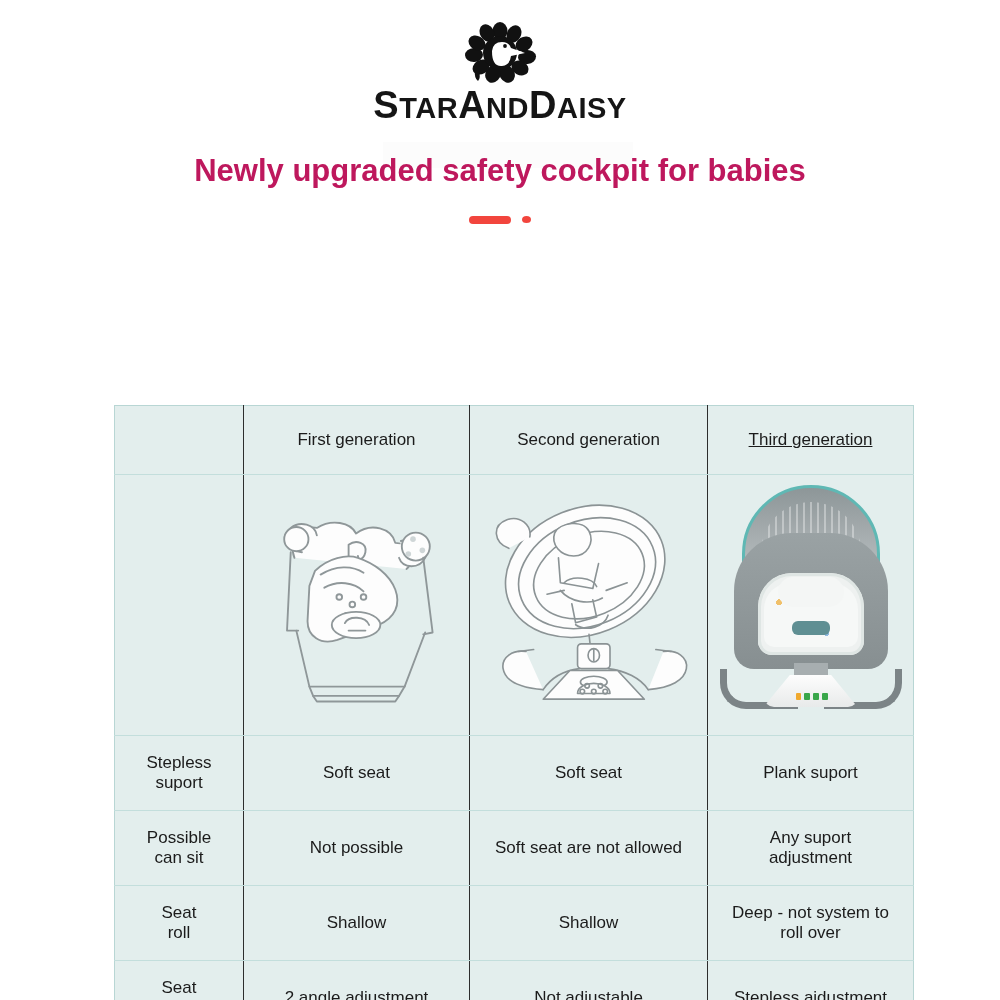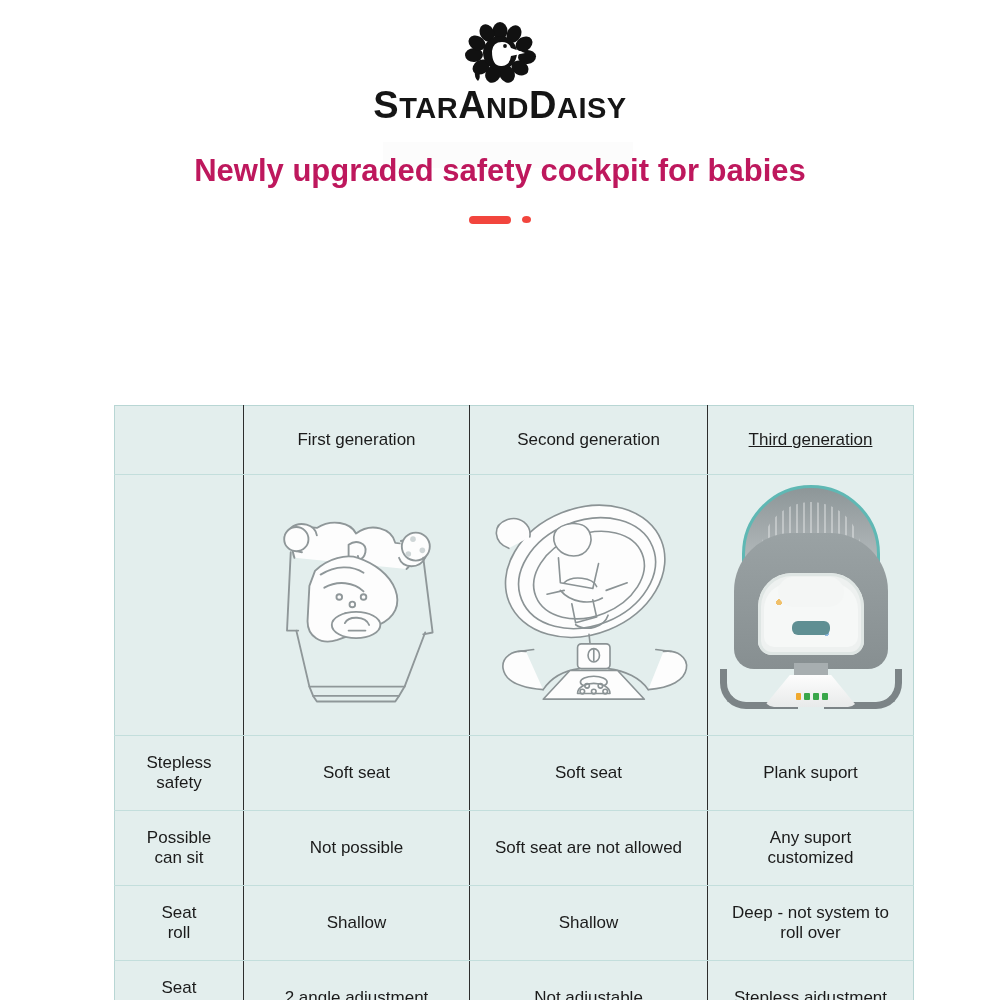--- a/index.html
+++ b/index.html
@@ -429,37 +429,37 @@
                   <i class="led-c"></i>
             </span>
           </div>
         </div>
       </td>
     </tr>
 
     <tr class="row-data">
       <td class="cell-label">
         <span>Stepless</span><br>
-        <span>safety</span>
+        <span>suport</span>
       </td>
       <td>Soft seat</td>
       <td>Soft seat</td>
       <td>Plank suport</td>
     </tr>
 
     <tr class="row-data">
       <td class="cell-label">
         <span>Possible</span><br>
         <span>can sit</span>
       </td>
       <td>Not possible</td>
       <td>Soft seat are not allowed</td>
       <td>
         <span>Any suport</span><br>
-        <span>customized</span>
+        <span>adjustment</span>
       </td>
     </tr>
 
     <tr class="row-data">
       <td class="cell-label">
         <span>Seat</span><br>
         <span>roll</span>
       </td>
       <td>Shallow</td>
       <td>Shallow</td>

